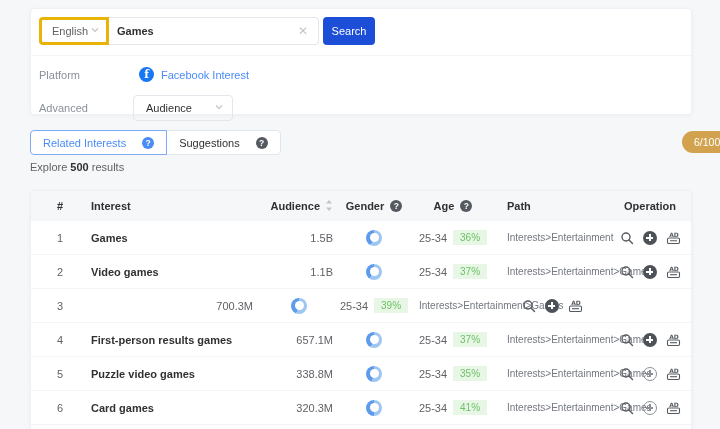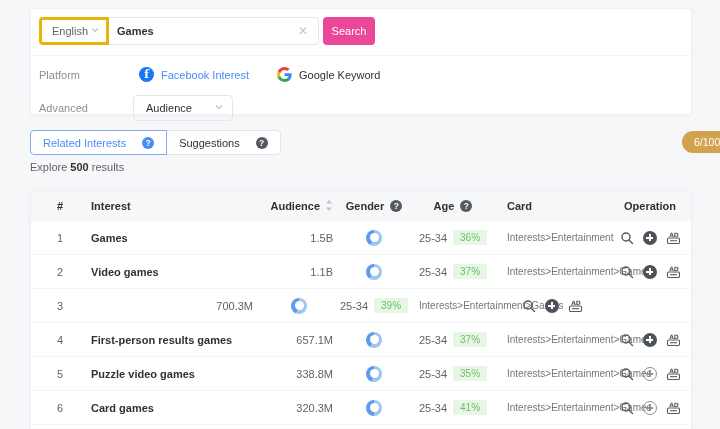--- a/index.html
+++ b/index.html
@@ -28,21 +28,21 @@
     width:210px; height:28px; border:1px solid #e3e7ec; border-left:none;
     border-radius:0 4px 4px 0; display:flex; align-items:center; padding:0 8px;
   }
   .search-input {
     border:none; outline:none; flex:1; font-size:11px; font-weight:bold; color:#303133;
     font-family:"Liberation Sans","DejaVu Sans",sans-serif; min-width:0; background:transparent;
   }
   .clear-x { color:#c0c4cc; font-size:12px; cursor:pointer; padding:0 2px; }
   .search-btn {
     margin-left:4px; width:52px; height:28px; border:none; border-radius:4px;
-    background:#ec4899; color:#fff; font-size:11px; cursor:pointer;
+    background:#1d4ed8; color:#fff; font-size:11px; cursor:pointer;
     font-family:"Liberation Sans","DejaVu Sans",sans-serif;
   }
   .form-row { display:flex; align-items:center; padding:0 8px; margin-top:11px; }
   .form-label { width:62px; color:#8a8f99; }
   .platform-opt { display:flex; align-items:center; gap:7px; cursor:pointer; margin-right:28px; }
   .platform-opt.active { color:#4a8cf5; }
   .fb-circle {
     width:15px; height:15px; border-radius:50%; background:#1877f2; color:#fff;
     font-weight:bold; font-size:11px; text-align:center; line-height:15px;
     font-family:"DejaVu Serif",serif;
@@ -127,31 +127,20 @@
     </div>
     <button class="search-btn">Search</button>
   </div>
 
   <div class="form-row">
     <span class="form-label">Platform</span>
     <span class="platform-opt active" style="margin-left:38px;">
       <span class="fb-circle">f</span>
       <span>Facebook Interest</span>
     </span>
-    <span class="platform-opt" style="margin-right:0;">
-      <span style="display:inline-flex;">
-        <svg width="15" height="15" viewBox="0 0 24 24">
-          <path fill="#4285F4" d="M23.49 12.27c0-.79-.07-1.54-.19-2.27H12v4.51h6.47c-.29 1.48-1.14 2.73-2.4 3.58v3h3.86c2.26-2.09 3.56-5.17 3.56-8.82z"></path>
-          <path fill="#34A853" d="M12 24c3.24 0 5.95-1.08 7.93-2.91l-3.86-3c-1.08.72-2.45 1.16-4.07 1.16-3.13 0-5.78-2.11-6.73-4.96H1.29v3.09C3.26 21.3 7.31 24 12 24z"></path>
-          <path fill="#FBBC05" d="M5.27 14.29c-.25-.72-.38-1.49-.38-2.29s.14-1.57.38-2.29V6.62H1.29C.47 8.24 0 10.06 0 12s.47 3.76 1.29 5.38l3.98-3.09z"></path>
-          <path fill="#EA4335" d="M12 4.75c1.77 0 3.35.61 4.6 1.8l3.42-3.42C17.95 1.19 15.24 0 12 0 7.31 0 3.26 2.7 1.29 6.62l3.98 3.09c.95-2.85 3.6-4.96 6.73-4.96z"></path>
-        </svg>
-      </span>
-      <span>Google Keyword</span>
-    </span>
   </div>
 
   <div class="form-row" style="margin-top:13px;">
     <span class="form-label">Advanced</span>
     <div class="adv-select">
       <span>Audience</span>
       <span class="chev">
         <svg width="10" height="10" viewBox="0 0 10 10">
             <polyline points="2,3.5 5,6.5 8,3.5" fill="none" stroke="#c0c4cc" stroke-width="1.2"></polyline>
           </svg>
@@ -193,21 +182,21 @@
       </span>
     </div>
     <div class="c-center">
       <span>Gender</span>
       <span class="qicon qdark">?</span>
     </div>
     <div class="c-center">
       <span>Age</span>
       <span class="qicon qdark">?</span>
     </div>
-    <div class="c-path-head">Card</div>
+    <div class="c-path-head">Path</div>
     <div class="c-op">Operation</div>
   </div>
   <div id="tbody">
   <div class="tgrid trow">
     <div class="c-num">1</div>
     <div class="c-interest">Games</div>
     <div class="c-aud">1.5B</div>
     <div class="c-center">
       <span class="donut" style="background: conic-gradient(rgb(158, 198, 243) 0deg, rgb(158, 198, 243) 58%, rgb(94, 155, 234) 58%, rgb(94, 155, 234) 100%);"></span>
     </div>

